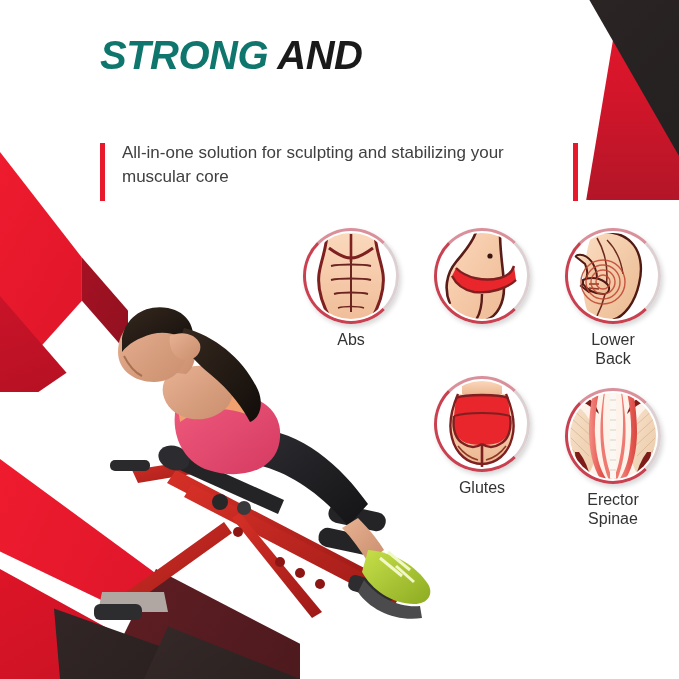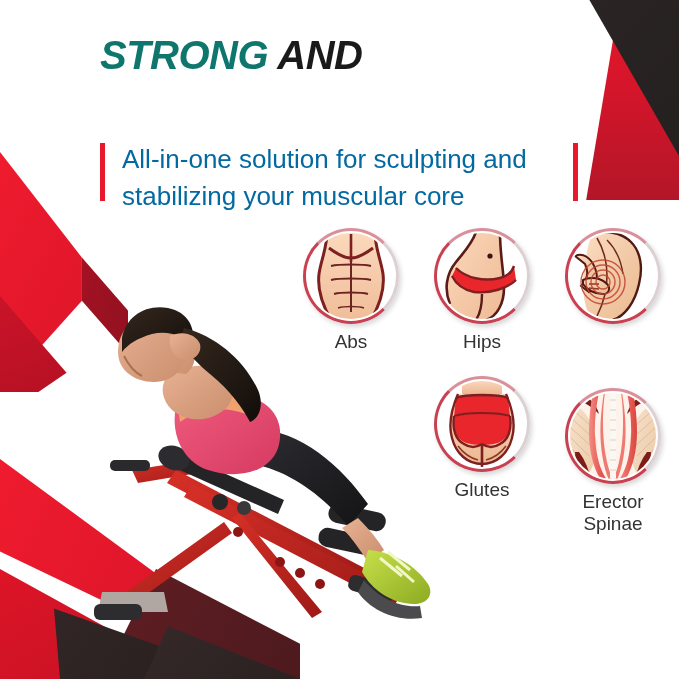--- a/index.html
+++ b/index.html
@@ -49,40 +49,40 @@
   .headline{position:absolute;left:100px;top:34px;width:470px;
      font-size:40px;line-height:1.07;font-weight:bold;font-style:italic;
      letter-spacing:-0.5px;color:#1a1a1a;}
   .hl-red{color:#0f766e;}
 
   .sub-wrap{position:absolute;left:100px;top:141px;width:478px;height:64px;}
   .sub-bar{position:absolute;top:2px;width:5px;height:58px;background:#e8192c;}
   .sub-bar.l{left:0;}
   .sub-bar.r{right:0;}
   .sub-text{position:absolute;left:22px;top:0;width:420px;
-     font-size:26px;line-height:1.42;color:#0369a1;font-weight:400;}
+     font-size:17px;line-height:1.42;color:#404040;font-weight:400;}
 
   
   .icons{position:absolute;left:296px;top:228px;width:384px;height:330px;}
   .icon-cell{position:absolute;width:110px;text-align:center;}
   .c-abs{left:0;top:0;}
   .c-hips{left:131px;top:0;}
   .c-back{left:262px;top:0;}
   .c-glutes{left:131px;top:148px;}
   .c-spinae{left:262px;top:160px;}
 
   .circ{position:relative;width:96px;height:96px;margin:0 auto;border-radius:50%;
      background:#fff;overflow:visible;}
   .circ .ring{position:absolute;inset:0;border-radius:50%;
      border:3px solid #b7303f;box-sizing:border-box;
      box-shadow:2px 3px 5px rgba(0,0,0,.16);}
   .circ .ring.soft{border-color:#c94050;border-top-color:#d9909a;border-right-color:#ddd0d2;}
   .circ svg{position:absolute;left:4px;top:4px;width:88px;height:88px;border-radius:50%;}
 
-  .icon-label{margin-top:7px;font-size:19px;line-height:1.18;color:#333;font-weight:400;}
+  .icon-label{margin-top:7px;font-size:16px;line-height:1.18;color:#333;font-weight:400;}
 
   
   .photo{position:absolute;left:72px;top:232px;width:430px;height:400px;}
 </style>
 </head>
 <body>
 
 <div id="stage">
 
   <div class="deco tr-wrap">
@@ -260,21 +260,20 @@
             <path d="M18 36 C28 46 46 50 62 46 C70 44 74 40 76 34 L78 48
                      C70 56 52 62 36 60 C26 58 18 52 14 44 Z" fill="#e8262b"></path>
             <path d="M18 36 C28 46 46 50 62 46 C70 44 74 40 76 34" stroke="#7e1f20" stroke-width="2.4" fill="none"></path>
             <path d="M14 44 C18 52 26 58 36 60 C52 62 70 56 78 48" stroke="#7e1f20" stroke-width="2.4" fill="none"></path>
             <path d="M44 62 C44 74 42 82 38 88" stroke="#5a1c18" stroke-width="2.4" fill="none"></path>
             <circle cx="52" cy="24" r="2.6" fill="#3a1410"></circle>
           </g>
         </svg>
         <div class="ring soft"></div>
       </div>
-      <div class="icon-label">Hips</div>
     </div>
 
     <div class="icon-cell c-back">
       <div class="circ">
         <svg viewBox="0 0 88 88">
           <defs>
             <clipPath id="clipBack">
                 <circle cx="44" cy="44" r="43"></circle>
               </clipPath>
             <linearGradient id="sk3" x1="0" y1="0" x2="1" y2="1">
@@ -299,20 +298,22 @@
             <g stroke="#c1422f" stroke-width="1.4" fill="none" opacity="0.85">
               <circle cx="34" cy="50" r="7"></circle>
                 <circle cx="34" cy="50" r="12"></circle>
               <circle cx="34" cy="50" r="17"></circle>
                 <circle cx="34" cy="50" r="22"></circle>
             </g>
           </g>
         </svg>
         <div class="ring soft"></div>
       </div>
+      <div class="icon-label" style="white-space:pre-line">Lower
+Back</div>
     </div>
 
     <div class="icon-cell c-glutes">
       <div class="circ">
         <svg viewBox="0 0 88 88">
           <defs>
             <clipPath id="clipGl">
                 <circle cx="44" cy="44" r="43"></circle>
               </clipPath>
             <linearGradient id="sk4" x1="0" y1="0" x2="0" y2="1">

